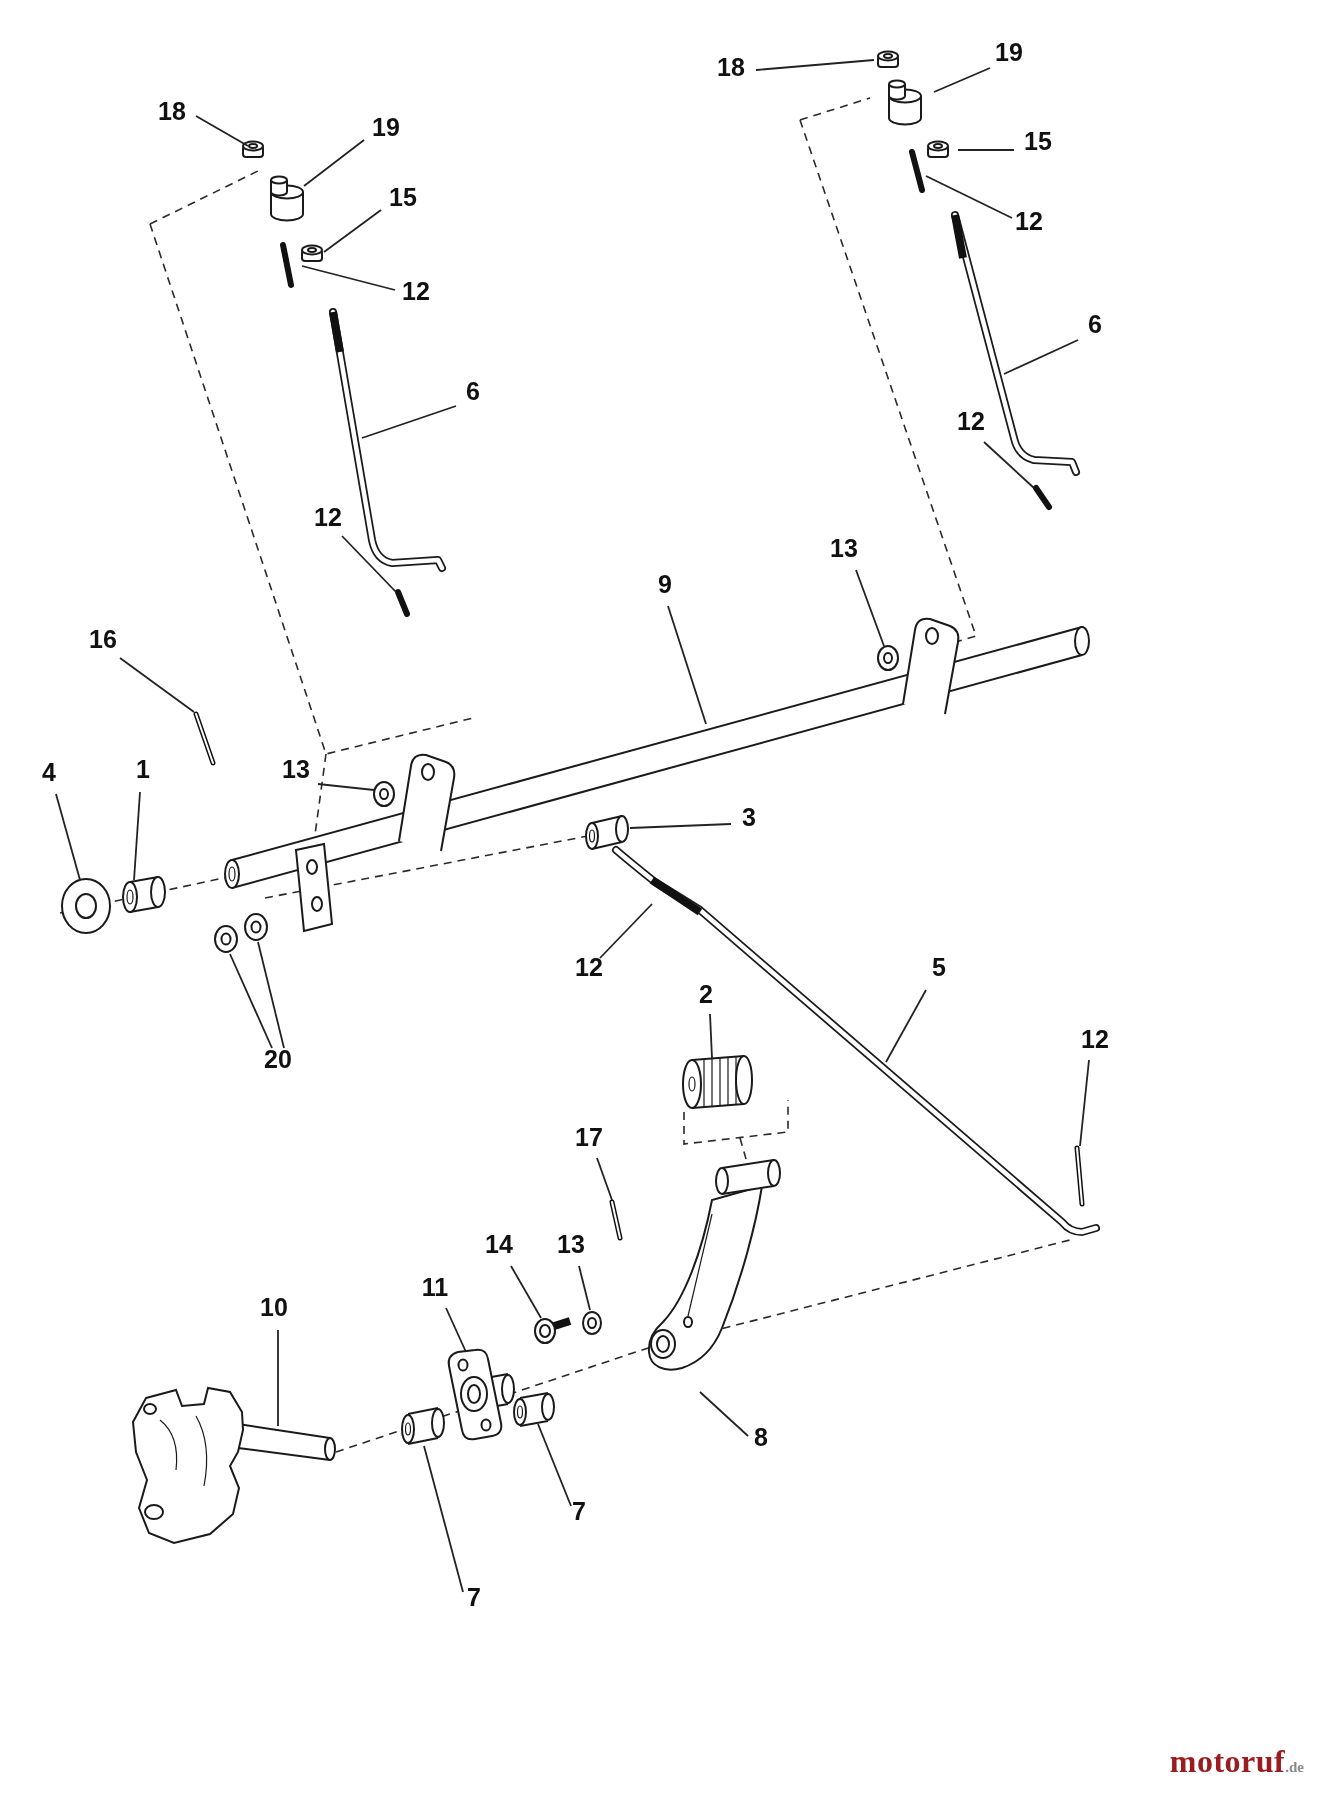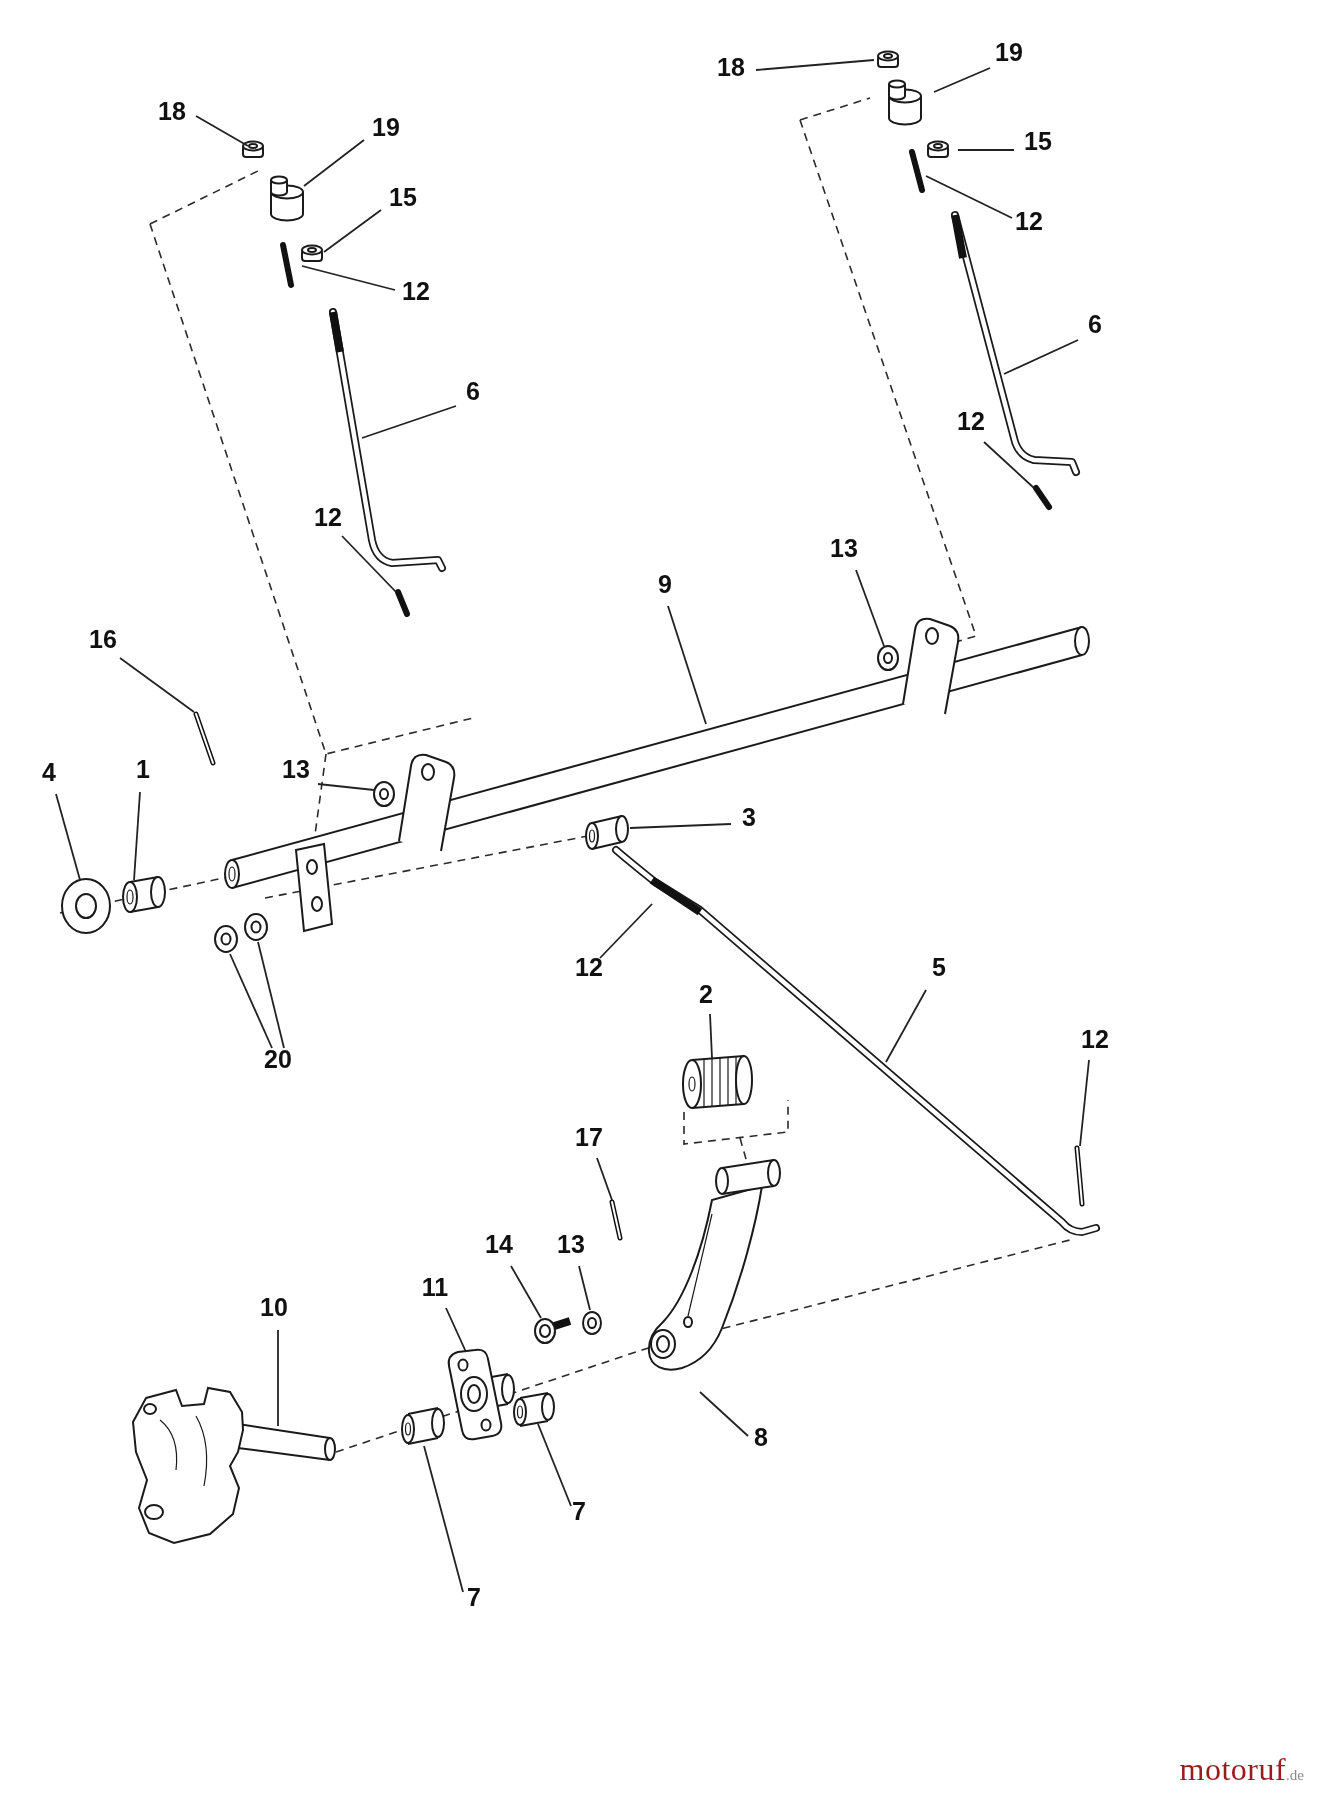--- a/index.html
+++ b/index.html
@@ -14,22 +14,22 @@
   .dash{stroke:#2a2a2a;stroke-width:1.6;fill:none;stroke-dasharray:8 6;}
   .rod-o{stroke:#1a1a1a;stroke-width:8;fill:none;stroke-linecap:round;stroke-linejoin:round;}
   .rod-i{stroke:#ffffff;stroke-width:4.5;fill:none;stroke-linecap:round;stroke-linejoin:round;}
   .thread{stroke:#111111;stroke-width:8;stroke-linecap:butt;}
   .pin{stroke:#111111;stroke-width:6;stroke-linecap:round;}
   .pin-o{stroke:#111111;stroke-width:5;stroke-linecap:round;}
   .pin-i{stroke:#ffffff;stroke-width:2;stroke-linecap:round;}
   .lbl{font:bold 25px "Liberation Sans",sans-serif;fill:#111111;text-anchor:middle;}
   .leader{stroke:#222222;stroke-width:1.8;}
   .watermark{
-    position:absolute;right:14px;bottom:12px;
-    font-family:"Liberation Serif",serif;font-weight:normal;white-space:nowrap;text-align:right;
+    position:absolute;right:14px;bottom:20px;
+    font-family:"Liberation Serif",serif;font-weight:bold;white-space:nowrap;text-align:right;
   }
   .watermark .brand{font-size:32px;letter-spacing:.5px;}
   .watermark .tld{font-size:15px;}
 </style>
 </head>
 <body>
 
 <svg id="diagram-svg" width="1318" height="1800" viewBox="0 0 1318 1800">
 
   <g>

